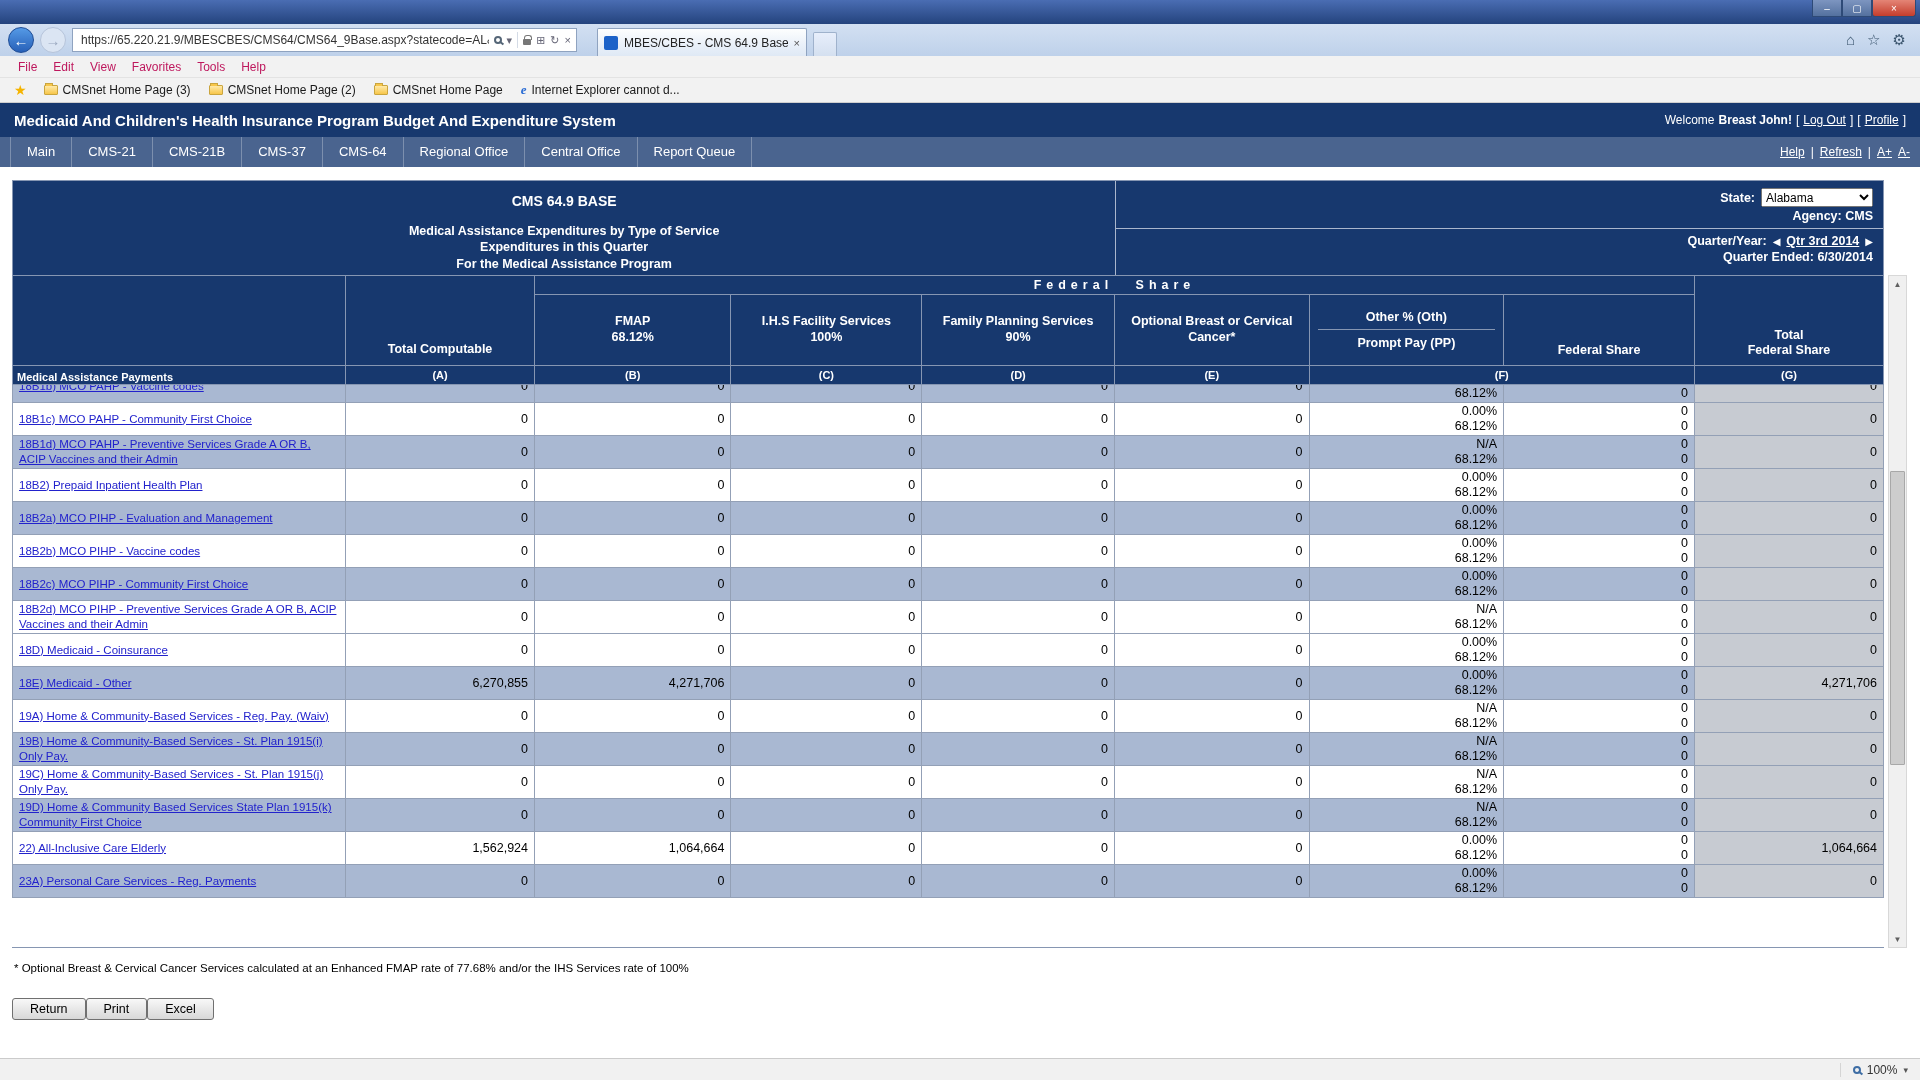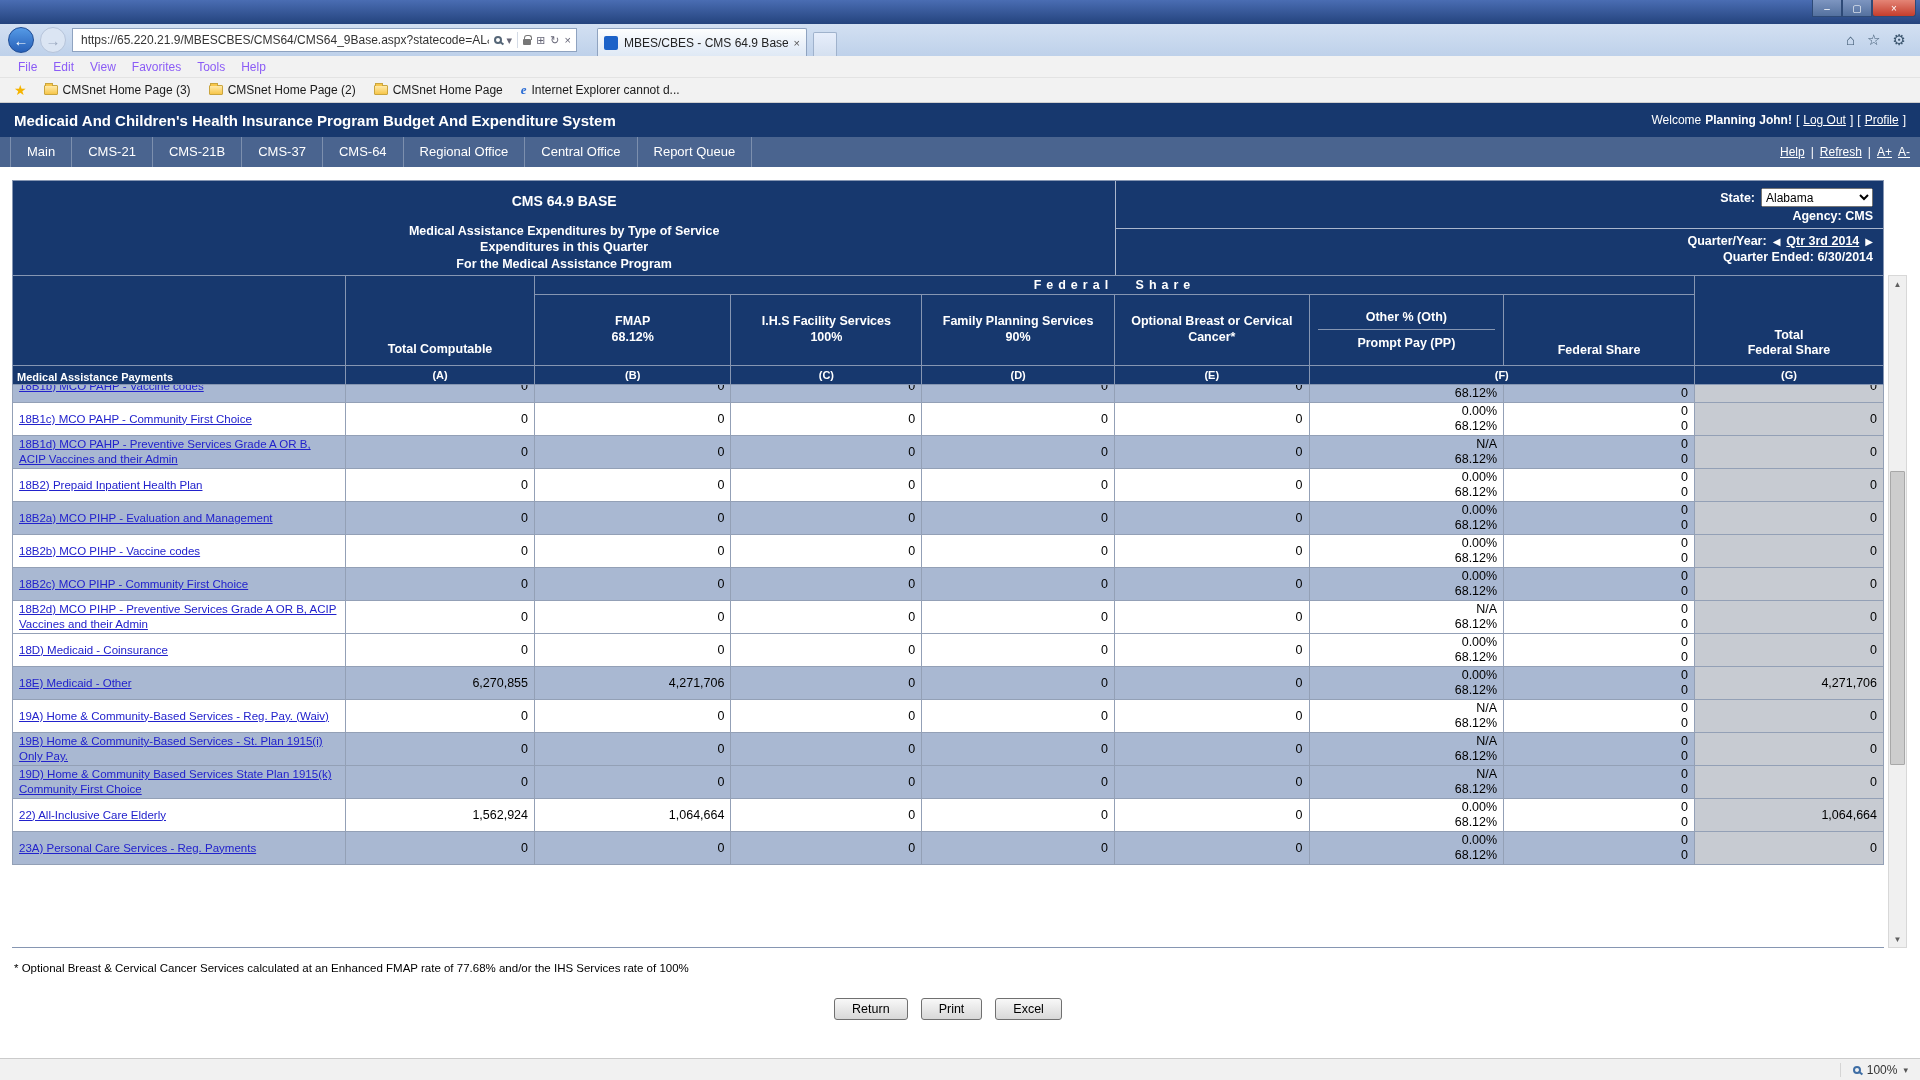--- a/index.html
+++ b/index.html
@@ -26,21 +26,21 @@
   .usep { width:1px; height:16px; background:#d4dbe6; }
   .tab { margin-left:14px; width:210px; height:28px; align-self:flex-end; background:linear-gradient(#fdfefe,#e9f0f9 60%,#dfe9f5);
          border:1px solid #8fa3c0; border-bottom:none; border-radius:2px 2px 0 0; display:flex; align-items:center; padding:13px 6px; gap:6px; }
   .favicon { width:14px; height:14px; background:#1c62c8; border-radius:2px; flex:0 0 auto; }
   .tab-title { flex:1; font-size:12px; color:#222; white-space:nowrap; overflow:hidden; }
   .tab-x { color:#555; font-size:11px; }
   .tab-stub { width:24px; height:24px; align-self:flex-end; background:linear-gradient(#e7eefb,#d4e0f0); border:1px solid #9fb2cc; border-bottom:none; border-radius:2px 2px 0 0; }
   .chrome-right { margin-left:auto; display:flex; gap:12px; color:#3b556e; font-size:15px; padding-right:6px; }
 
   .menu-row { height:22px; background:#f2f2f2; display:flex; align-items:center; padding-left:10px; border-bottom:1px solid #e3e3e3; }
-  .menu-item { font-size:12px; color:#8b5cf6; padding:2px 8px; }
+  .menu-item { font-size:12px; color:#be185d; padding:2px 8px; }
   .fav-row { height:25px; background:#f2f2f2; display:flex; align-items:center; padding-left:8px; gap:2px; border-bottom:1px solid #cfcfcf; }
   .fav-star { color:#f5b400; font-size:14px; padding:0 6px; }
   .fav-item { display:flex; align-items:center; gap:5px; font-size:12px; color:#1a1a1a; padding:2px 9px; }
   .folder-icon { width:14px; height:10px; background:linear-gradient(#ffe9a8,#f7c64a); border:1px solid #caa53e; border-radius:1px; position:relative; }
   .folder-icon::before { content:""; position:absolute; top:-3px; left:0; width:6px; height:2px; background:#f7c64a; border:1px solid #caa53e; border-bottom:none; }
   .e-icon { color:#2a6cd4; font-weight:bold; font-style:italic; font-size:13px; font-family:"Liberation Serif",serif; }
 
   
   .app-header { height:34px; background:#17386e; color:#fff; display:flex; align-items:center; padding:0 14px; }
   .app-title { font-size:15px; font-weight:bold; }
@@ -93,21 +93,21 @@
   td.num { text-align:right; }
   td.two { line-height:1.2; font-size:11.5px; padding-top:2px; padding-bottom:2px; }
   tr.odd td.gcol, tr.even td.gcol { background:#c7cbd2; }
 
   .vscroll { position:absolute; right:-23px; top:95px; bottom:0; width:19px; background:#f0f0f0; border:1px solid #d8d8d8; display:flex; flex-direction:column; }
   .vs-btn { height:16px; display:flex; align-items:center; justify-content:center; font-size:8px; color:#606060; }
   .vs-track { flex:1; position:relative; }
   .vs-thumb { position:absolute; left:1px; right:1px; top:28%; height:46%; background:#cdcdcd; border:1px solid #a8a8a8; border-radius:1px; }
 
   .footnote { margin:14px 0 0 2px; font-size:11.5px; color:#000; }
-  .actions { display:flex; justify-content:center; gap:13px; margin-top:24px; }
+  .actions { display:flex; justify-content:flex-start; margin-top:24px; }
   .btn { font-size:12.5px; padding:3px 17px; background:linear-gradient(#f8f8f8,#d8d8d8); border:1px solid #707070; border-radius:3px; cursor:pointer; font-family:inherit; }
 
   .status-bar { position:absolute; left:0; right:0; bottom:0; height:22px; background:#f1f1f1; border-top:1px solid #cbcbcb;
                 display:flex; align-items:center; justify-content:flex-end; padding:0 12px; gap:6px; font-size:12px; color:#333; }
   .zoom-area { display:flex; align-items:center; gap:6px; border-left:1px solid #d5d5d5; padding-left:12px; }
   .zoom-mag { width:8px; height:8px; border:2px solid #3f6ea5; border-radius:50%; position:relative; }
   .zoom-mag::after { content:""; position:absolute; width:5px; height:2px; background:#3f6ea5; right:-4px; bottom:-2px; transform:rotate(40deg); }
   .caret { font-size:9px; color:#555; }
 </style>
 </head>
@@ -173,21 +173,21 @@
         <span class="e-icon">e</span>
         <span>Internet Explorer cannot d...</span>
       </span>
     </span>
 </div>
 
 <div class="app-header">
   <span class="app-title">Medicaid And Children's Health Insurance Program Budget And Expenditure System</span>
   <span class="welcome">
     <span>Welcome</span>
-    <b>Planning John!</b>
+    <b>Breast John!</b>
     <span>[</span>
     <a>Log Out</a>
     <span>]</span>
     <span>[</span>
     <a>Profile</a>
     <span>]</span>
   </span>
 </div>
 
 <div class="main-nav">
@@ -510,20 +510,37 @@
               <td class="num two">
                 <div>N/A</div>
                 <div>68.12%</div>
               </td>
               <td class="num two">
                 <div>0</div>
                 <div>0</div>
               </td>
               <td class="num gcol">0</td>
             </tr>
+            <tr class="even">
+              <td class="lbl"><a class="rowlink" href="#">19C) Home &amp; Community-Based Services - St. Plan 1915(j) Only Pay.</a></td>
+              <td class="num">0</td>
+              <td class="num">0</td>
+              <td class="num">0</td>
+              <td class="num">0</td>
+              <td class="num">0</td>
+              <td class="num two">
+                <div>N/A</div>
+                <div>68.12%</div>
+              </td>
+              <td class="num two">
+                <div>0</div>
+                <div>0</div>
+              </td>
+              <td class="num gcol">0</td>
+            </tr>
             <tr class="odd">
               <td class="lbl"><a class="rowlink" href="#">19D) Home &amp; Community Based Services State Plan 1915(k) Community First Choice</a></td>
               <td class="num">0</td>
               <td class="num">0</td>
               <td class="num">0</td>
               <td class="num">0</td>
               <td class="num">0</td>
               <td class="num two">
                 <div>N/A</div>
                 <div>68.12%</div>

